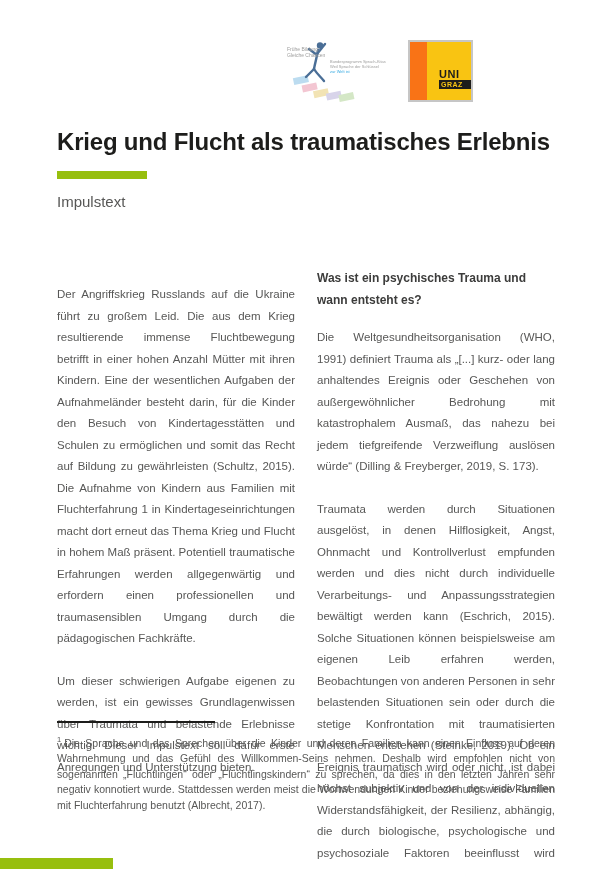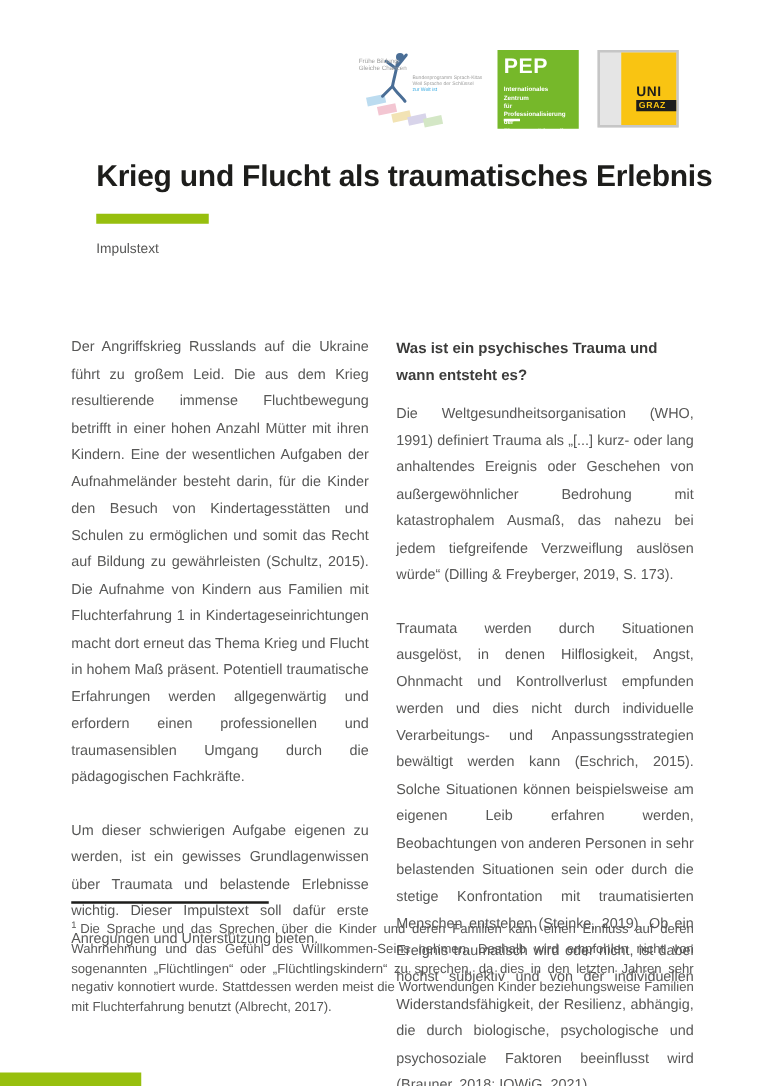--- a/index.html
+++ b/index.html
@@ -11,34 +11,34 @@
   .logos{position:absolute;top:40px;left:283px;height:66px;display:flex;align-items:flex-start;}
   .logo-sk{position:relative;width:110px;height:65px;}
   .logo-sk .brand{position:absolute;left:4px;top:6px;font-size:5px;line-height:6px;color:#9d9d9c;}
   .logo-sk .program{position:absolute;left:47px;top:19px;font-size:4px;line-height:5px;color:#9d9d9c;}
   .logo-sk .program .blue{color:#36a9e1;}
   .logo-sk svg{position:absolute;left:0;top:0;}
   .logo-pep{width:65px;height:63px;background:#76b82a;margin-left:5px;box-sizing:border-box;padding:4px 5px;position:relative;}
   .logo-pep .acro{color:#ffffff;font-weight:bold;font-size:17px;line-height:17px;letter-spacing:.5px;}
   .logo-pep .sub{color:#ffffff;font-size:5px;line-height:6.5px;font-weight:bold;margin-top:8px;}
   .logo-pep .dash{position:absolute;left:5px;bottom:6px;width:13px;height:2px;background:#ffffff;}
-  .logo-uni{width:61px;height:58px;border:2px solid #c6c6c6;background:#e5e5e5;margin-left:15px;position:relative;}
+  .logo-uni{width:61px;height:58px;border:2px solid #c6c6c6;background:#f97316;margin-left:15px;position:relative;}
   .logo-uni .yellow{position:absolute;left:17px;top:0;right:0;bottom:0;background:#f9c412;}
   .logo-uni .uni{position:absolute;left:29px;top:26px;font-weight:bold;font-size:11px;letter-spacing:.5px;color:#1d1d1b;}
   .logo-uni .grazbar{position:absolute;left:29px;top:38px;right:0;height:9px;background:#1d1d1b;color:#f9c412;font-weight:bold;font-size:7px;line-height:9px;padding-left:2px;letter-spacing:.5px;}
   
-  .title-block{position:absolute;left:57px;top:128px;width:498px;margin-left:20px;}
+  .title-block{position:absolute;left:57px;top:128px;width:498px;}
   .doc-title{margin:0;font-size:24px;line-height:28px;font-weight:bold;color:#1d1d1b;letter-spacing:-.2px;}
   .doc-subtitle{margin:6px 0 0;font-size:16.5px;line-height:20px;font-weight:normal;color:#575756;}
   .accent-bar{width:90px;height:8px;background:#97bf0e;margin-top:15px;}
-  .section-label{margin-top:14px;font-size:11px;color:#575756;}
+  .section-label{margin-top:14px;font-size:15px;color:#575756;}
   
   .columns{position:absolute;left:57px;top:268px;width:498px;display:flex;gap:22px;}
   .col{width:238px;font-size:11.5px;line-height:21.5px;text-align:justify;color:#575756;}
-  .col p{margin:0 0 21px;}
+  .col p{margin:16px 0 21px;}
   .col h3{margin:0 0 10px;font-size:12px;line-height:21.5px;font-weight:bold;color:#3c3c3b;text-align:left;}
   
   .footnote{position:absolute;left:57px;top:721px;width:498px;}
   .footnote-rule{width:158px;height:2px;background:#1d1d1b;margin-bottom:9px;}
   .footnote p{margin:0;font-size:10.5px;line-height:15.5px;text-align:justify;color:#575756;}
   .footnote sup{font-size:7.5px;margin-right:3px;}
   
   .footer-bar{position:absolute;left:0;bottom:0;width:113px;height:11px;background:#97bf0e;}
 </style>
 </head>
@@ -68,29 +68,20 @@
       <div>Frühe Bildung:</div>
       <div>Gleiche Chancen</div>
     </div>
     <div class="program">
       <div>Bundesprogramm Sprach-Kitas</div>
       <div>Weil Sprache der Schlüssel</div>
       <div class="blue">zur Welt ist</div>
     </div>
   </div>
 
-  <div class="logo-pep">
-    <div class="acro">PEP</div>
-    <div class="sub">
-      <div>Internationales Zentrum</div>
-      <div>für Professionalisierung</div>
-      <div>der Elementarpädagogik</div>
-    </div>
-    <div class="dash"></div>
-  </div>
 
   <div class="logo-uni">
     <div class="yellow"></div>
     <div class="uni">UNI</div>
     <div class="grazbar">GRAZ</div>
   </div>
 
 </div>
 
 <div class="title-block">

